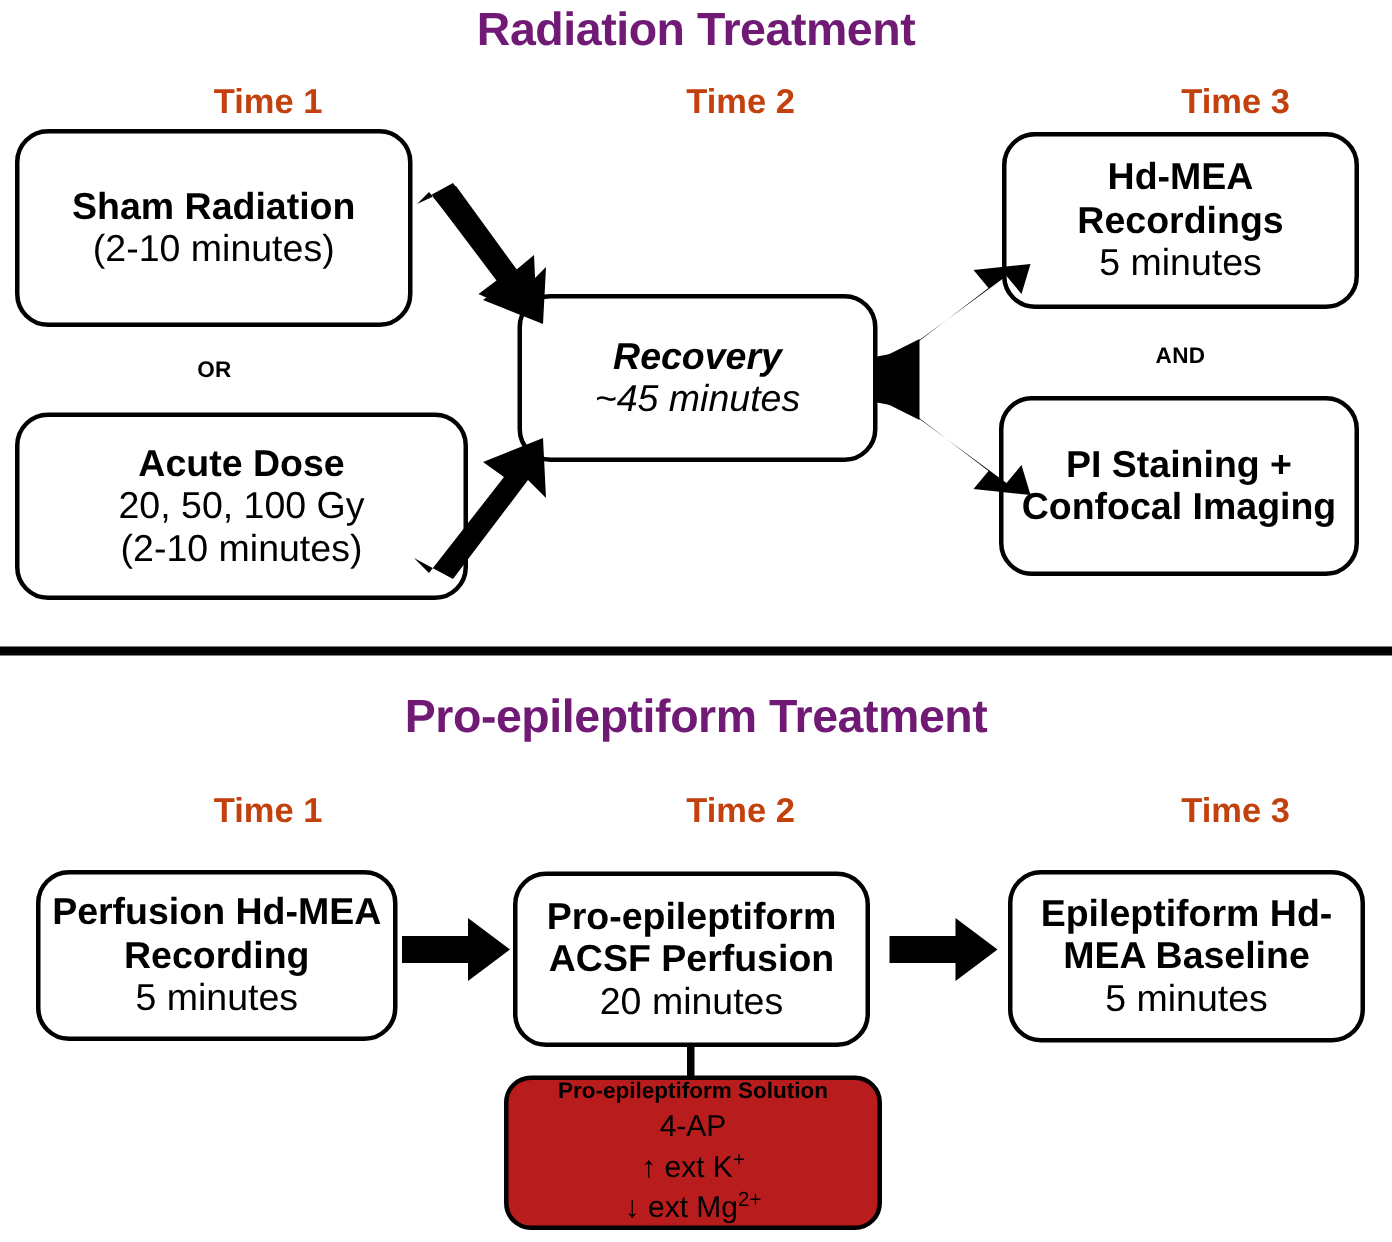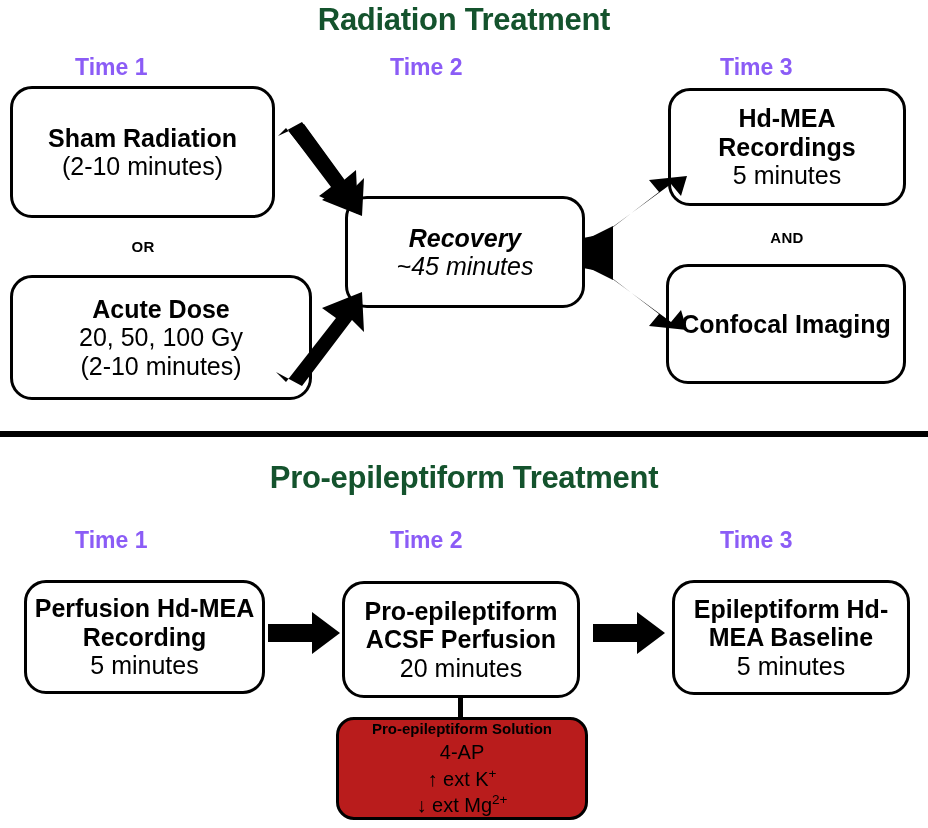--- a/index.html
+++ b/index.html
@@ -18,28 +18,28 @@
     background: #ffffff;
     overflow: hidden;
   }
   .section-title {
     position: absolute;
     width: 100%;
     text-align: center;
     font-weight: bold;
     font-size: 31px;
     letter-spacing: -0.3px;
-    color: #14532d;
+    color: #701a75;
   }
   .time-label {
     position: absolute;
-    text-align: left;
+    text-align: right;
     font-weight: bold;
     font-size: 23px;
-    color: #8b5cf6;
+    color: #c2410c;
   }
   .conn-label {
     position: absolute;
     text-align: center;
     font-weight: bold;
     font-size: 15px;
     letter-spacing: 0.3px;
     color: #000;
   }
   .node {
@@ -121,20 +121,21 @@
 
   <div class="node" style="left:668px; top:88px; width:238px; height:118px;">
     <span class="ln b">Hd-MEA</span>
     <span class="ln b">Recordings</span>
     <span class="ln n">5 minutes</span>
   </div>
 
   <div class="conn-label" style="left:737px; top:229px; width:100px;">AND</div>
 
   <div class="node" style="left:666px; top:264px; width:240px; height:120px;">
+    <span class="ln b">PI Staining +</span>
     <span class="ln b">Confocal Imaging</span>
   </div>
 
   <svg class="arrow-svg" style="left:278px; top:122px;" width="90" height="96" viewBox="0 0 90 96">
     <polygon points="2,12 24,0 66,58 78,48 80,92 41,74 53,65 10,8" fill="#000"></polygon>
     <polygon points="0,14 26,2 74,68 86,56 84,94 44,78 58,68 8,6" fill="#000"></polygon>
   </svg>
 
   <svg class="arrow-svg" style="left:276px; top:290px;" width="92" height="98" viewBox="0 0 92 98">
     <polygon points="0,82 26,96 76,30 88,42 86,2 46,18 60,28 10,92" fill="#000"></polygon>

